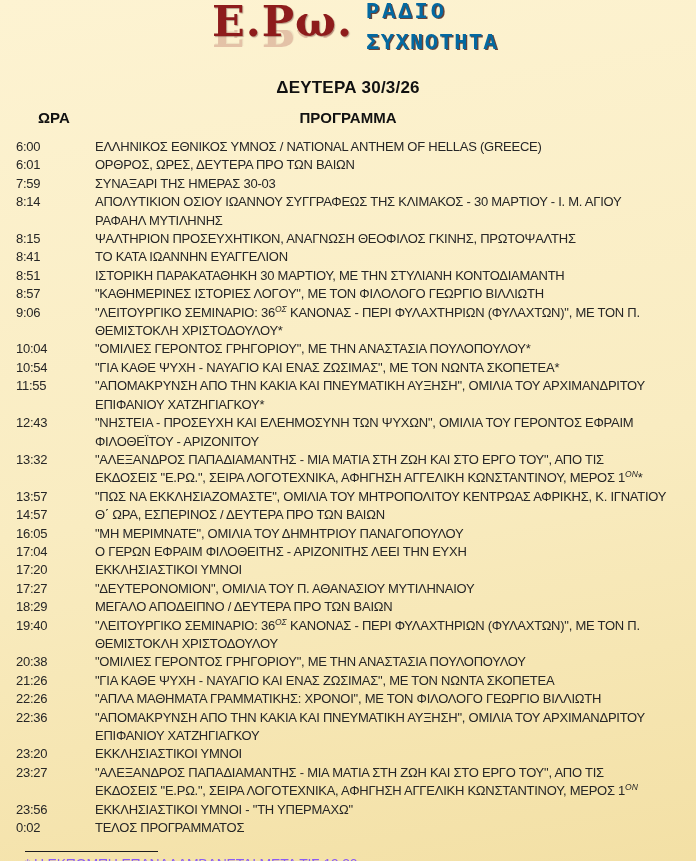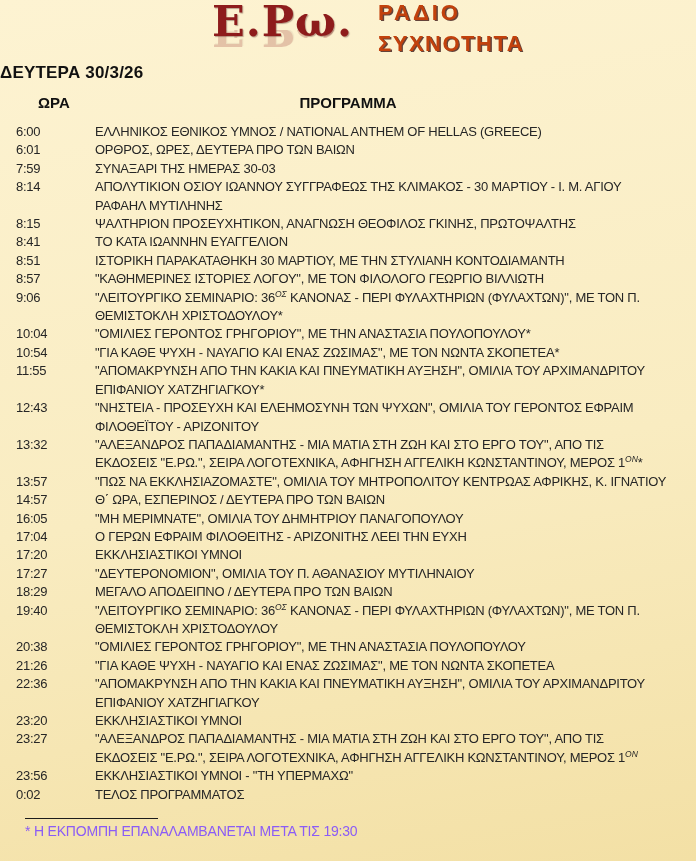--- a/index.html
+++ b/index.html
@@ -27,35 +27,35 @@
   .logo-reflect {
     transform: scaleY(-1);
     opacity: .22;
     margin-top: -13px;
     filter: blur(.6px);
     height: 22px;
     overflow: hidden;
   }
   .station {
     position: absolute; left: 366px; top: 2px;
-    font-family: Liberation Sans, sans-serif;
+    font-family: Liberation Mono, monospace;
     font-weight: bold;
-    color: #c2410c;
+    color: #0369a1;
     text-shadow: 1.4px 1.4px 0 rgba(50,8,8,.75);
     line-height: 1;
-    margin-left: 12px;
   }
   .station-line1 { font-size: 22px; letter-spacing: 3px; }
   .station-line2 { font-size: 22px; letter-spacing: 1.5px; margin-top: 9px; }
 
   .date-title {
+    text-align: center;
     font-weight: bold;
     font-size: 17px;
     color: #111;
-    margin-top: 1px;
+    margin-top: 16px;
     letter-spacing: .2px;
   }
 
   
   .table-header { position: relative; height: 20px; margin-top: 11px; font-weight: bold; font-size: 15px; color: #111; }
   .col-time { position: absolute; left: 38px; top: 0; }
   .col-program { position: absolute; left: 0; right: 0; top: 0; text-align: center; }
 
   .rows { margin-top: 9px; }
   .row { display: flex; font-size: 13px; line-height: 18.4px; letter-spacing: -0.25px; color: #262626; }
@@ -179,20 +179,24 @@
     </div>
     <div class="row">
       <div class="time">20:38</div>
       <div class="program">"ΟΜΙΛΙΕΣ ΓΕΡΟΝΤΟΣ ΓΡΗΓΟΡΙΟΥ", ΜΕ ΤΗΝ ΑΝΑΣΤΑΣΙΑ ΠΟΥΛΟΠΟΥΛΟΥ</div>
     </div>
     <div class="row">
       <div class="time">21:26</div>
       <div class="program">"ΓΙΑ ΚΑΘΕ ΨΥΧΗ - ΝΑΥΑΓΙΟ ΚΑΙ ΕΝΑΣ ΖΩΣΙΜΑΣ", ΜΕ ΤΟΝ ΝΩΝΤΑ ΣΚΟΠΕΤΕΑ</div>
     </div>
     <div class="row">
+      <div class="time">22:26</div>
+      <div class="program">"ΑΠΛΑ ΜΑΘΗΜΑΤΑ ΓΡΑΜΜΑΤΙΚΗΣ: ΧΡΟΝΟΙ", ΜΕ ΤΟΝ ΦΙΛΟΛΟΓΟ ΓΕΩΡΓΙΟ ΒΙΛΛΙΩΤΗ</div>
+    </div>
+    <div class="row">
       <div class="time">22:36</div>
       <div class="program">"ΑΠΟΜΑΚΡΥΝΣΗ ΑΠΟ ΤΗΝ ΚΑΚΙΑ ΚΑΙ ΠΝΕΥΜΑΤΙΚΗ ΑΥΞΗΣΗ", ΟΜΙΛΙΑ ΤΟΥ ΑΡΧΙΜΑΝΔΡΙΤΟΥ ΕΠΙΦΑΝΙΟΥ ΧΑΤΖΗΓΙΑΓΚΟΥ</div>
     </div>
     <div class="row">
       <div class="time">23:20</div>
       <div class="program">ΕΚΚΛΗΣΙΑΣΤΙΚΟΙ ΥΜΝΟΙ</div>
     </div>
     <div class="row">
       <div class="time">23:27</div>
       <div class="program">"ΑΛΕΞΑΝΔΡΟΣ ΠΑΠΑΔΙΑΜΑΝΤΗΣ - ΜΙΑ ΜΑΤΙΑ ΣΤΗ ΖΩΗ ΚΑΙ ΣΤΟ ΕΡΓΟ ΤΟΥ", ΑΠΟ ΤΙΣ ΕΚΔΟΣΕΙΣ "Ε.ΡΩ.", ΣΕΙΡΑ ΛΟΓΟΤΕΧΝΙΚΑ, ΑΦΗΓΗΣΗ ΑΓΓΕΛΙΚΗ ΚΩΝΣΤΑΝΤΙΝΟΥ, ΜΕΡΟΣ 1<sup>ΟΝ</sup></div>

